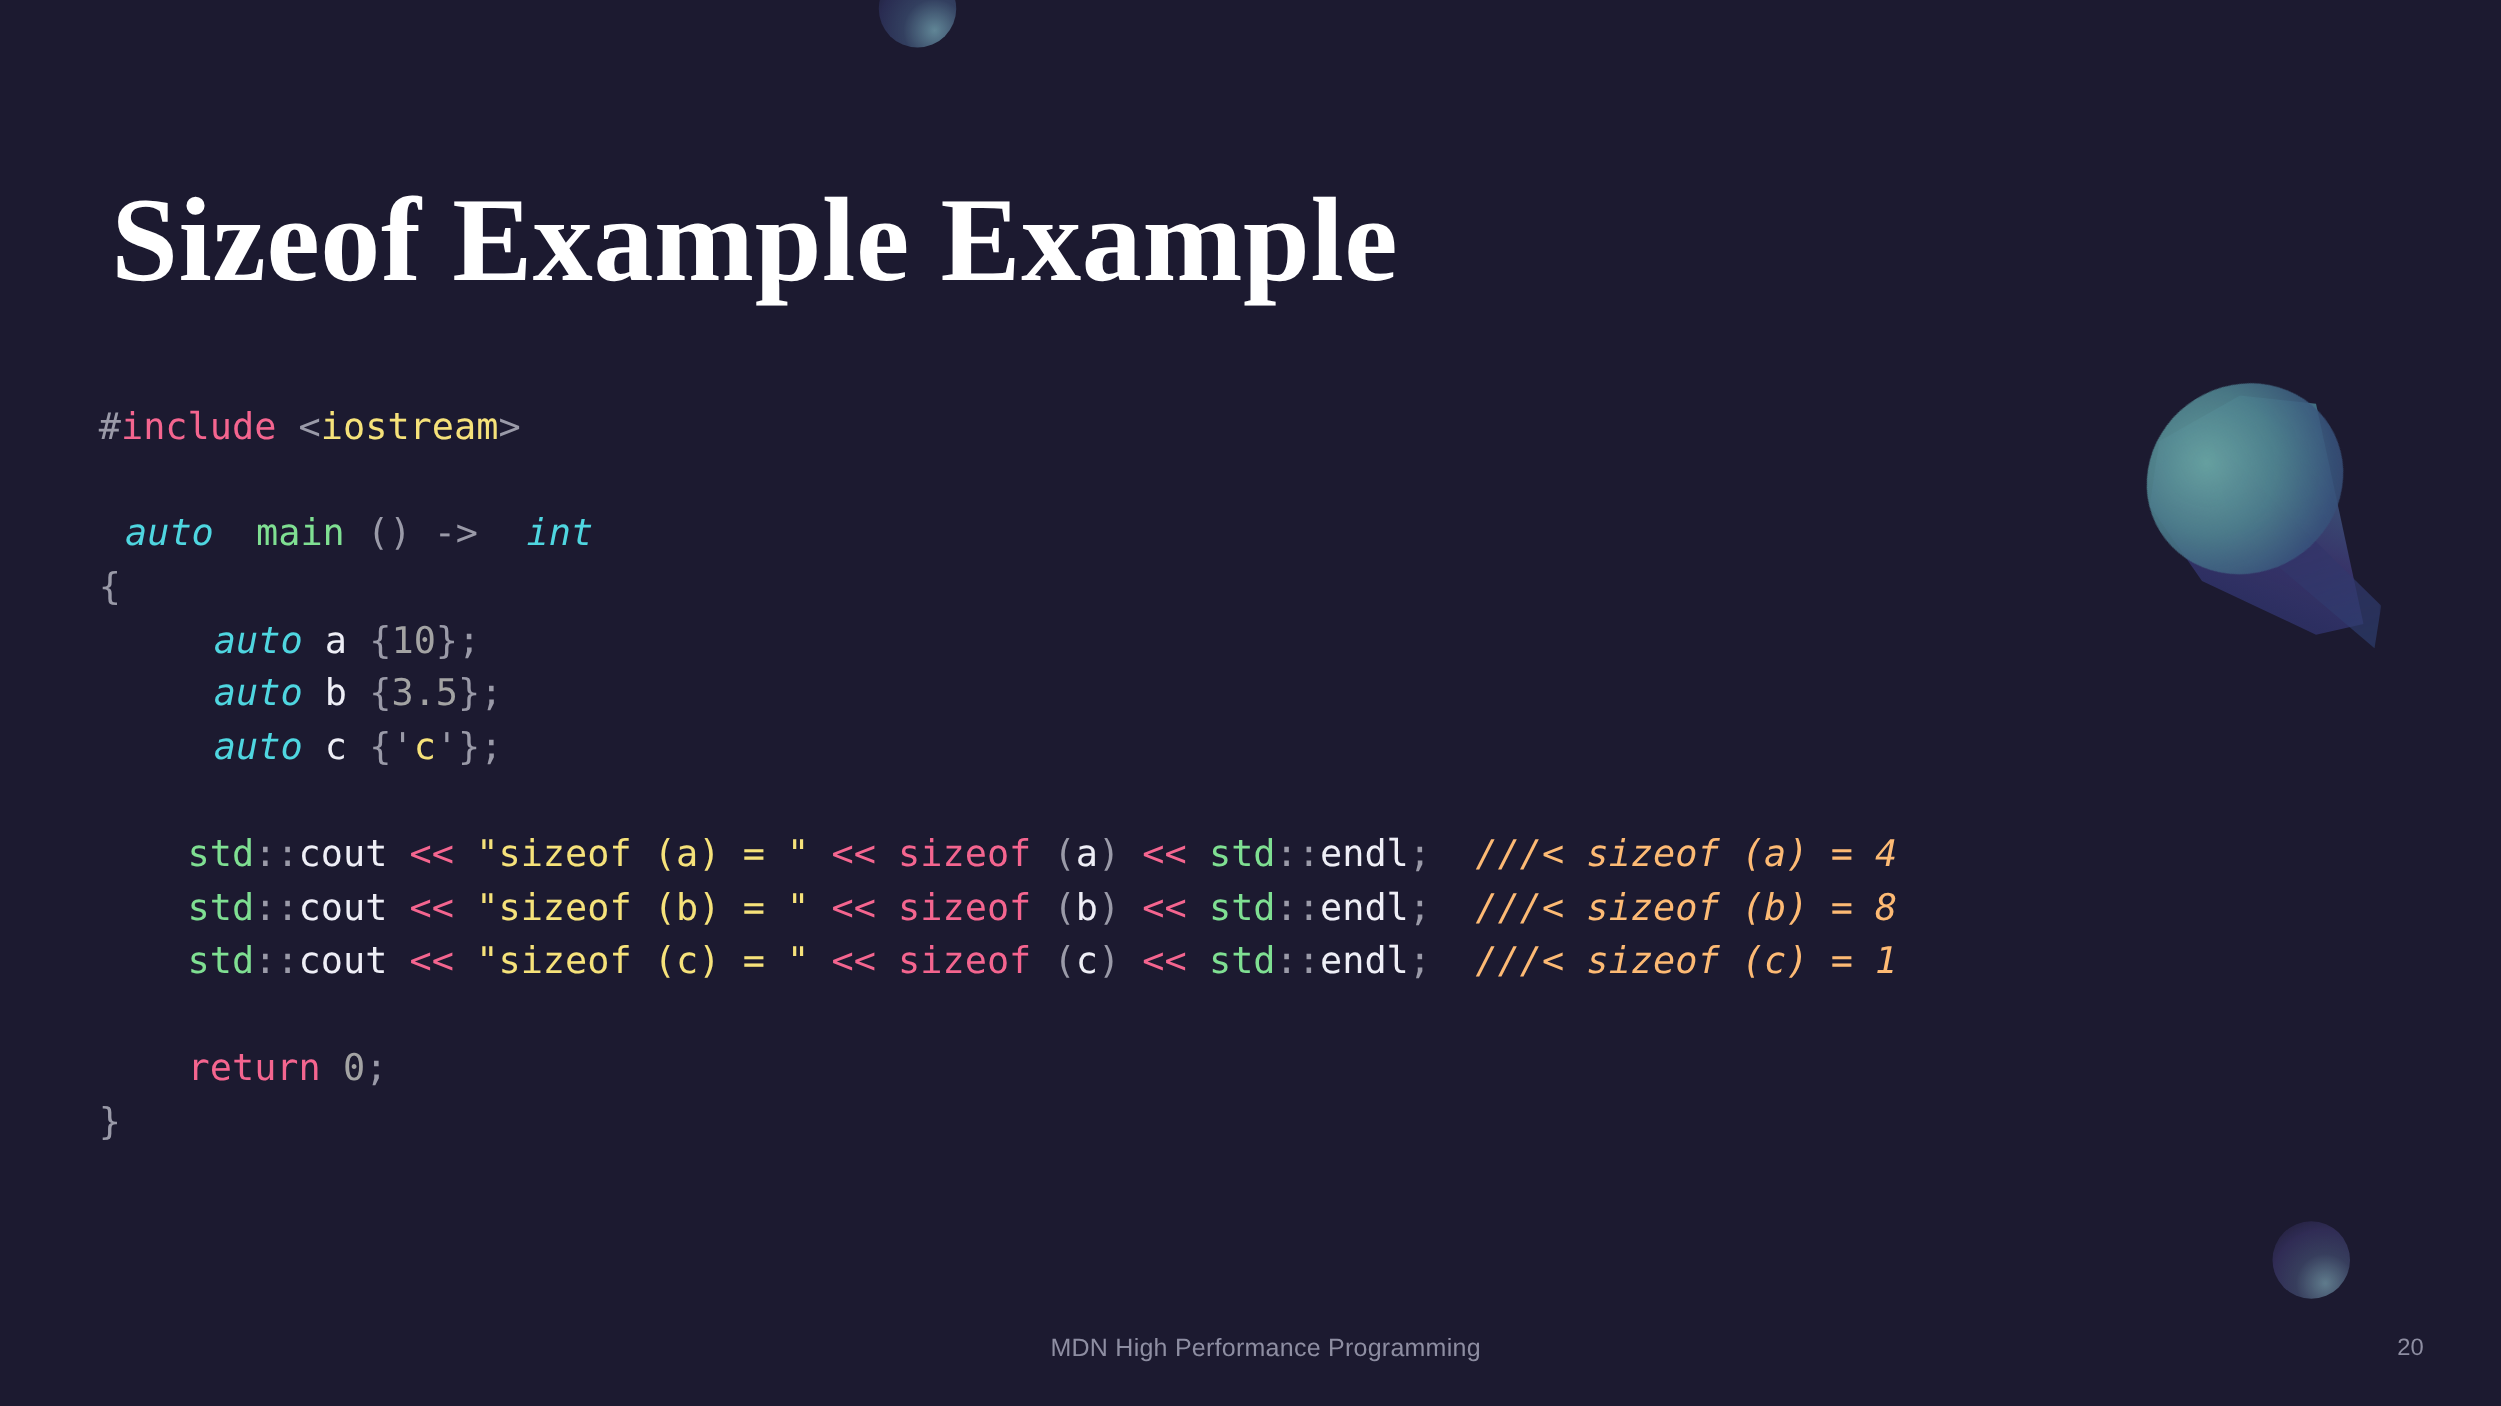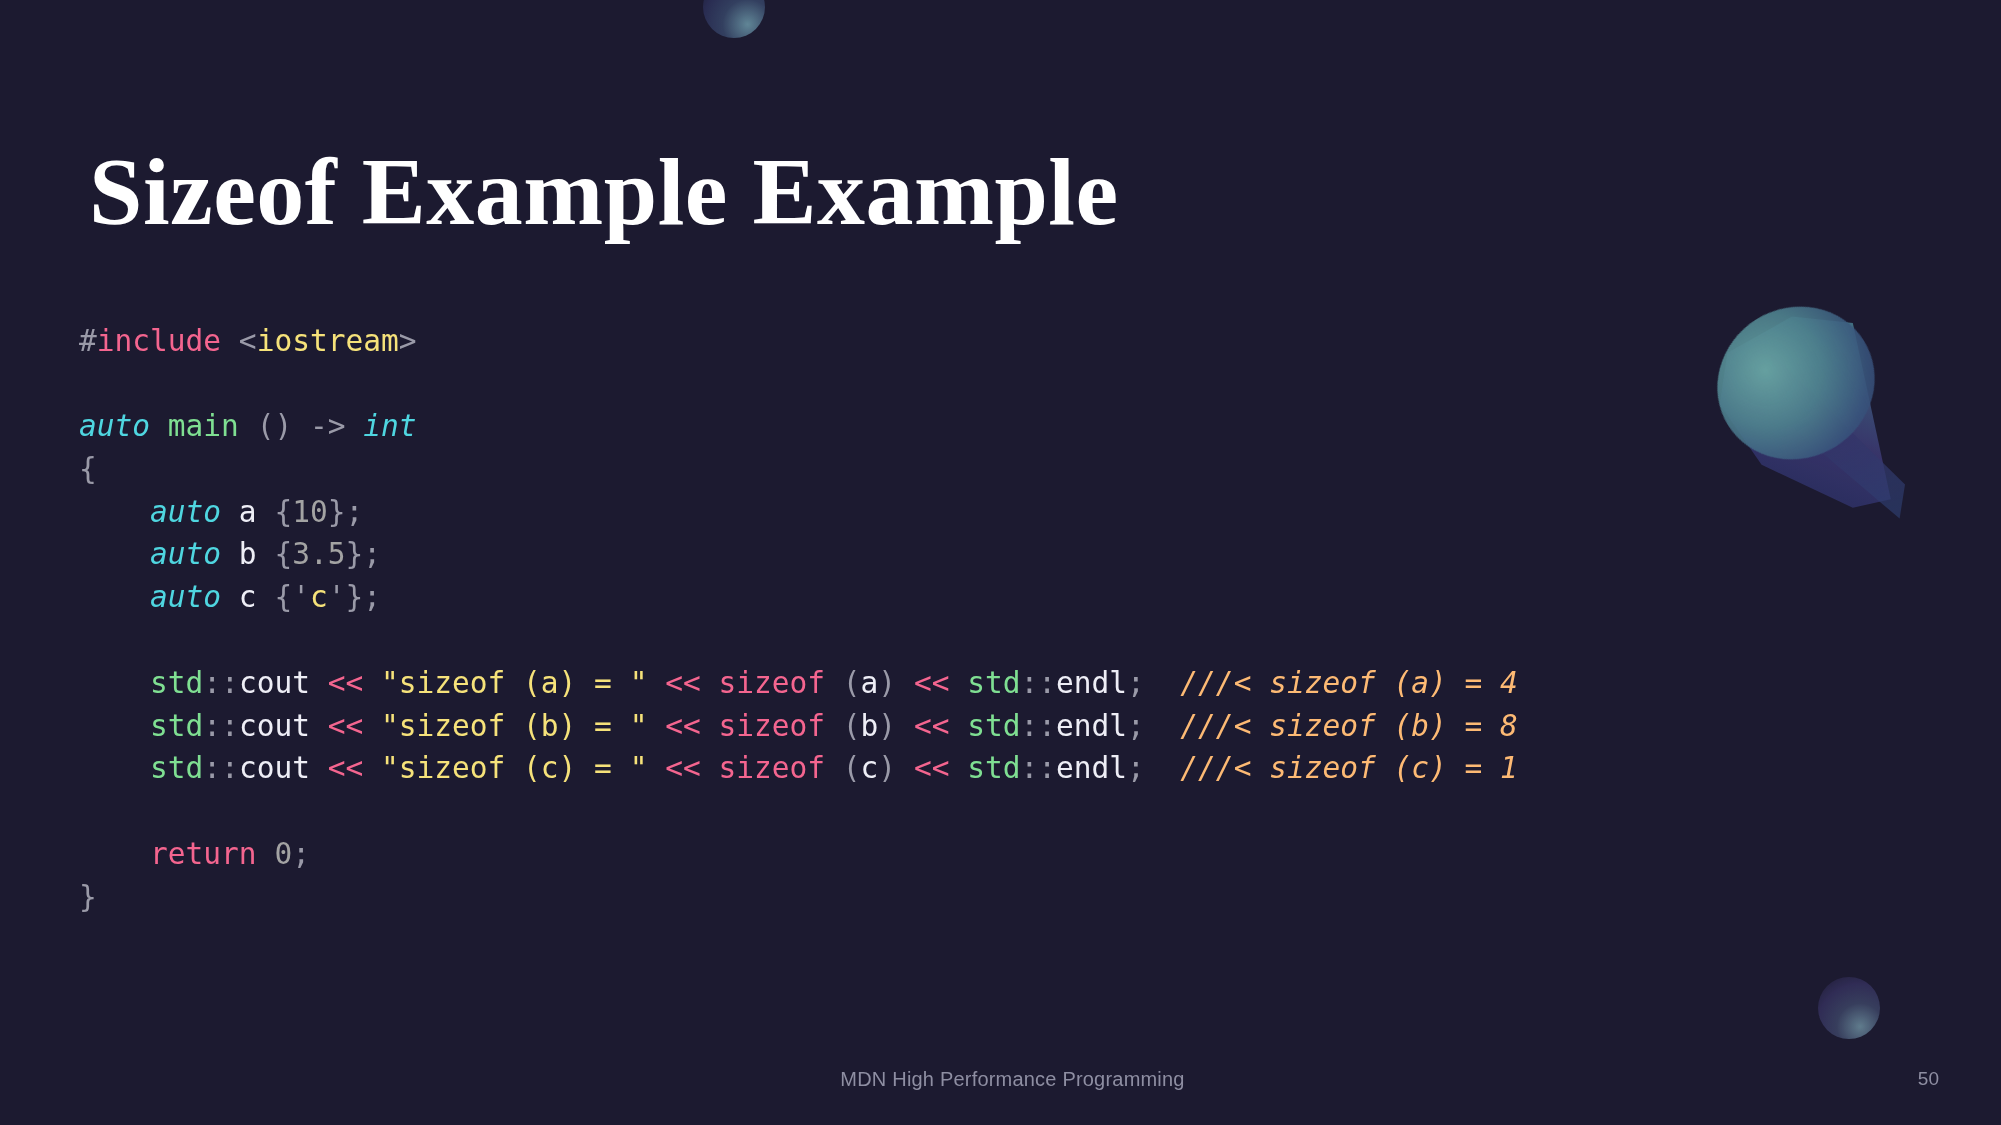--- a/index.html
+++ b/index.html
@@ -89,22 +89,22 @@
     white-space: pre;
     color: #d8d8e8;
   }
   .code .ln { display: block; height: 42.8px; }
 
   
   .t-punct   { color: #9a9aa8; }
   .t-pre     { color: #f4658f; }
   .t-str     { color: #f6e27a; }
   .t-kw      { color: #f4658f; }
-  .t-type    { color: #4fd6e0; font-style: italic; }
-  .t-fn      { color: #7fdf92; }
+  .t-type    { color: #4fd6e0; font-style: italic; margin-left: 21px; }
+  .t-fn      { color: #7fdf92; margin-left: 16px; }
   .t-ns      { color: #7fdf92; }
   .t-num     { color: #a3a3a3; }
   .t-var     { color: #eeeef6; }
   .t-op      { color: #f4658f; }
   .t-comment { color: #fdba74; font-style: italic; }
 
   
   .footer-text {
     position: absolute;
     left: 12px; top: 1068px;
@@ -132,15 +132,15 @@
     <div class="cone-body"></div>
     <div class="cone-tip"></div>
     <div class="cone-ellipse"></div>
   </div>
 
   <h1 class="title">Sizeof Example Example</h1>
 
   <pre class="code"><span class="ln"><span class="t-punct">#</span><span class="t-pre">include</span><span> </span><span class="t-punct">&lt;</span><span class="t-str">iostream</span><span class="t-punct">&gt;</span></span><span class="ln"> </span><span class="ln"><span class="t-type">auto</span><span> </span><span class="t-fn">main</span><span> </span><span class="t-punct">()</span><span> </span><span class="t-punct">-&gt;</span><span> </span><span class="t-type">int</span></span><span class="ln"><span class="t-punct">{</span></span><span class="ln"><span>    </span><span class="t-type">auto</span><span> </span><span class="t-var">a</span><span> </span><span class="t-punct">{</span><span class="t-num">10</span><span class="t-punct">};</span></span><span class="ln"><span>    </span><span class="t-type">auto</span><span> </span><span class="t-var">b</span><span> </span><span class="t-punct">{</span><span class="t-num">3.5</span><span class="t-punct">};</span></span><span class="ln"><span>    </span><span class="t-type">auto</span><span> </span><span class="t-var">c</span><span> </span><span class="t-punct">{'</span><span class="t-str">c</span><span class="t-punct">'};</span></span><span class="ln"> </span><span class="ln"><span>    </span><span class="t-ns">std</span><span class="t-punct">::</span><span class="t-var">cout</span><span> </span><span class="t-op">&lt;&lt;</span><span> </span><span class="t-str">"sizeof (a) = "</span><span> </span><span class="t-op">&lt;&lt;</span><span> </span><span class="t-kw">sizeof</span><span> </span><span class="t-punct">(</span><span class="t-var">a</span><span class="t-punct">)</span><span> </span><span class="t-op">&lt;&lt;</span><span> </span><span class="t-ns">std</span><span class="t-punct">::</span><span class="t-var">endl</span><span class="t-punct">;</span><span>  </span><span class="t-comment">///&lt; sizeof (a) = 4</span></span><span class="ln"><span>    </span><span class="t-ns">std</span><span class="t-punct">::</span><span class="t-var">cout</span><span> </span><span class="t-op">&lt;&lt;</span><span> </span><span class="t-str">"sizeof (b) = "</span><span> </span><span class="t-op">&lt;&lt;</span><span> </span><span class="t-kw">sizeof</span><span> </span><span class="t-punct">(</span><span class="t-var">b</span><span class="t-punct">)</span><span> </span><span class="t-op">&lt;&lt;</span><span> </span><span class="t-ns">std</span><span class="t-punct">::</span><span class="t-var">endl</span><span class="t-punct">;</span><span>  </span><span class="t-comment">///&lt; sizeof (b) = 8</span></span><span class="ln"><span>    </span><span class="t-ns">std</span><span class="t-punct">::</span><span class="t-var">cout</span><span> </span><span class="t-op">&lt;&lt;</span><span> </span><span class="t-str">"sizeof (c) = "</span><span> </span><span class="t-op">&lt;&lt;</span><span> </span><span class="t-kw">sizeof</span><span> </span><span class="t-punct">(</span><span class="t-var">c</span><span class="t-punct">)</span><span> </span><span class="t-op">&lt;&lt;</span><span> </span><span class="t-ns">std</span><span class="t-punct">::</span><span class="t-var">endl</span><span class="t-punct">;</span><span>  </span><span class="t-comment">///&lt; sizeof (c) = 1</span></span><span class="ln"> </span><span class="ln"><span>    </span><span class="t-kw">return</span><span> </span><span class="t-num">0</span><span class="t-punct">;</span></span><span class="ln"><span class="t-punct">}</span></span></pre>
 
   <div class="footer-text">MDN High Performance Programming</div>
-  <div class="page-num">50</div>
+  <div class="page-num">20</div>
 
 </div>
 
 </body></html>

